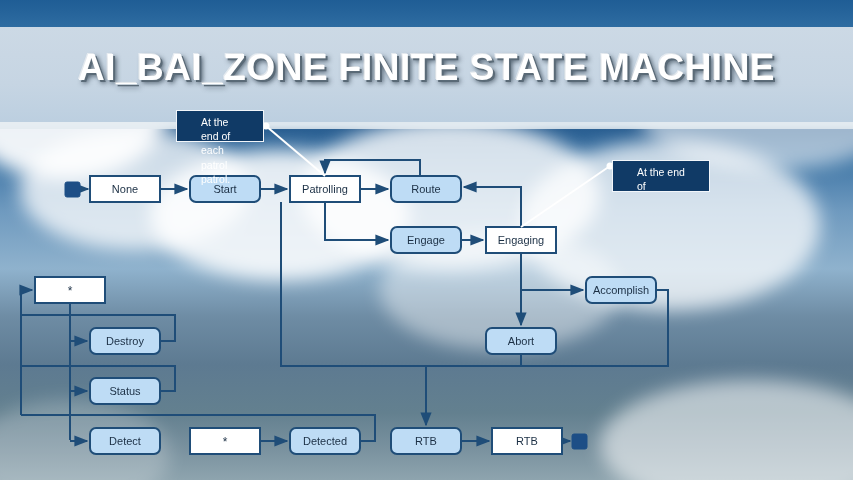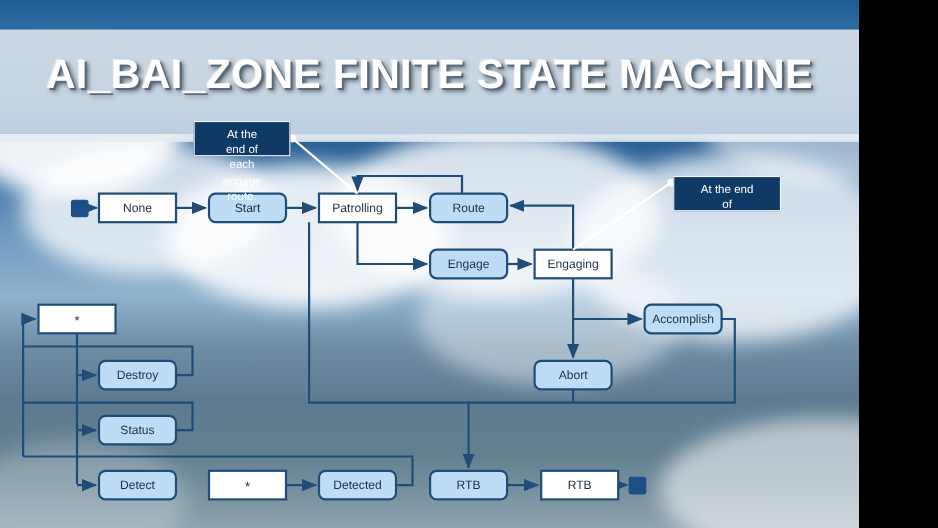--- a/index.html
+++ b/index.html
@@ -1,17 +1,17 @@
 <!DOCTYPE html>
 <html><head>
 <meta charset="utf-8">
 <style>
   html,body{margin:0;padding:0;background:#000;}
   #stage{
-    position:relative;width:781px;height:480px;overflow:hidden;
+    position:relative;width:853px;height:480px;overflow:hidden;
     font-family:"Liberation Sans", sans-serif;
   }
 
   
   .sky{position:absolute;inset:0;background:
       linear-gradient(180deg,#2a659c 0%,#3d79ac 4%,#c9d9e6 7%,#cdd9e4 24%,#b9cfe0 26%,
                       #2a5f92 27%,#3f76a6 33%,#6f9abf 44%,#8fb2cd 56%,#6e8ca4 66%,
                       #5d7a91 76%,#63808f 86%,#7b93a0 94%,#8ea4ae 100%);}
   .cl{position:absolute;border-radius:50%;filter:blur(9px);pointer-events:none;}
   .band-haze{position:absolute;left:0;right:0;top:122px;height:7px;background:rgba(226,234,240,.85);}
@@ -25,21 +25,21 @@
     position:absolute;left:0;right:0;top:47px;text-align:center;
     font-size:37px;font-weight:bold;letter-spacing:.5px;color:#ffffff;
     text-shadow:2px 2px 0 #5a6a77, 3px 3px 5px rgba(30,45,60,.75),
                 -1px -1px 0 #e9eef3;
     white-space:nowrap;
   }
 
   
   .callout{
     position:absolute;background:#103a66;border:1.5px solid #f2f6fa;
-    color:#ffffff;font-size:10.5px;line-height:1.35;text-align:center;
+    color:#ffffff;font-size:10.5px;line-height:1.35;
     padding:4px 24px;box-sizing:border-box;
   }
 
   
   svg.diagram{position:absolute;left:0;top:0;width:853px;height:480px;}
   .node rect{stroke:#1f4d78;stroke-width:2;}
   .node.white rect{fill:#ffffff;}
   .node.blue  rect{fill:#bedcf5;}
   .node text{font-family:"Liberation Sans",sans-serif;font-size:11px;fill:#1b2f44;
              text-anchor:middle;dominant-baseline:middle;}
@@ -193,19 +193,19 @@
     <g>
       <path class="leader" d="M266,126 L325,176"></path>
       <circle class="leader-dot" cx="266" cy="126" r="3.5"></circle>
       <path class="leader" d="M610,166 L521,227"></path>
       <circle class="leader-dot" cx="610" cy="166" r="3.5"></circle>
     </g>
   </svg>
 
   <div class="callout" style="left:176px;top:110px;width:88px;height:32px;">
     <div>At the end of</div>
-    <div>each engage route.</div>
+    <div>each patrol patrol.</div>
   </div>
   <div class="callout" style="left:612px;top:160px;width:98px;height:32px;">
     <div>At the end of</div>
   </div>
 
 </div>
 
 </body></html>

